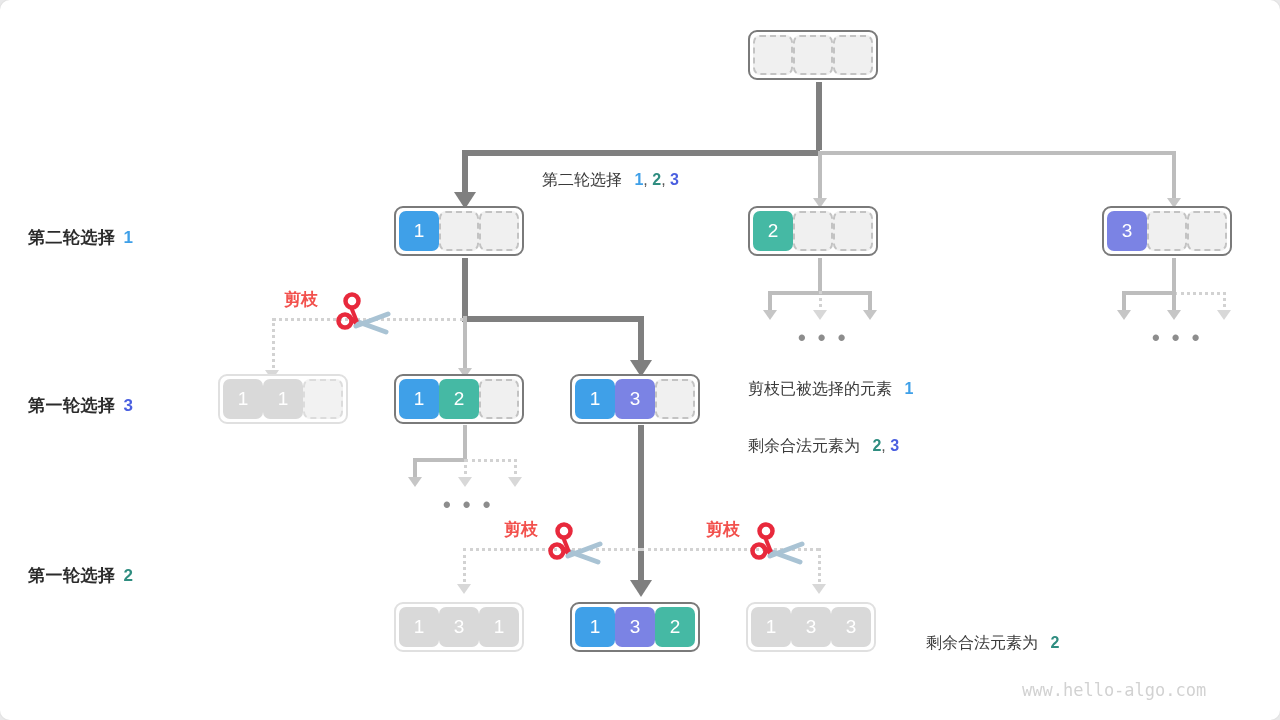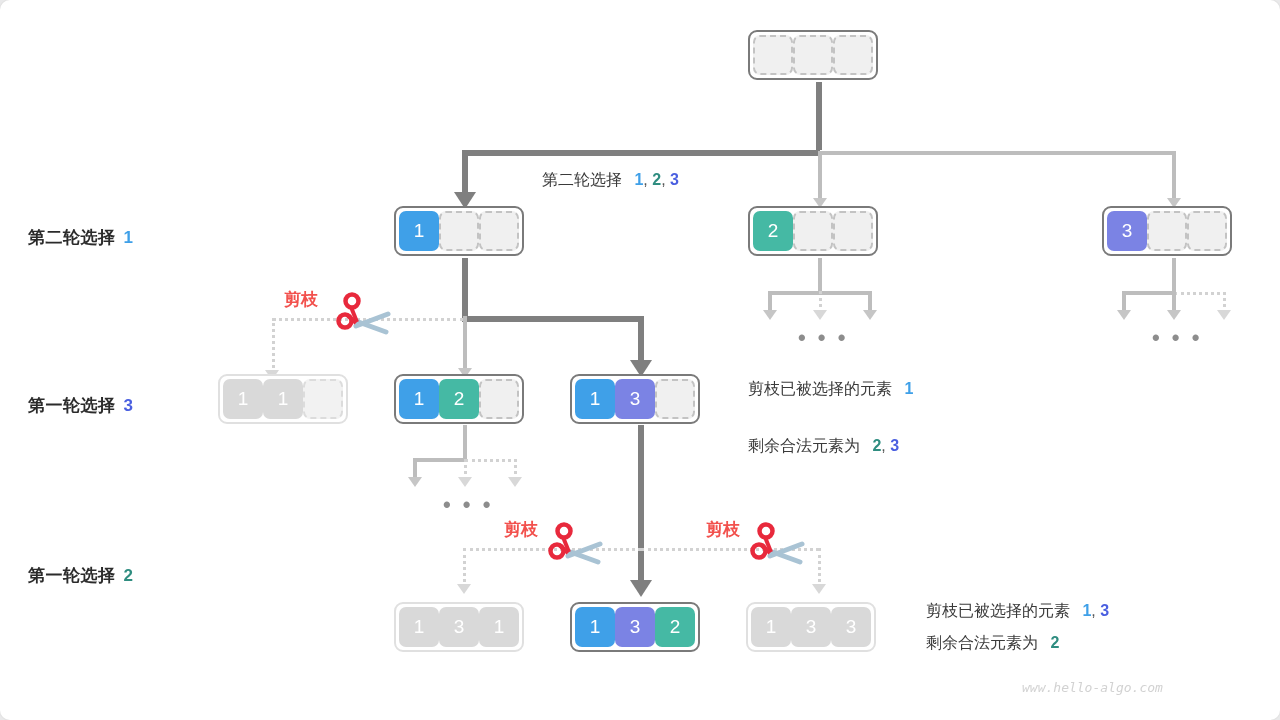--- a/index.html
+++ b/index.html
@@ -45,21 +45,21 @@
   .dotline-h{position:absolute;height:0;border-top:3px dotted #d2d2d2;}
   .dotline-v{position:absolute;width:0;border-left:3px dotted #d2d2d2;}
 
   
   .ann{position:absolute;font-size:16px;color:#3a3a3a;white-space:nowrap;}
   .ann .n{font-weight:bold;}
   .prune-label{position:absolute;font-size:17px;font-weight:bold;color:#f2514d;}
   .dots{position:absolute;font-size:22px;color:#8d8d8d;letter-spacing:3px;
         font-weight:bold;}
   .watermark{position:absolute;font-family:"DejaVu Sans Mono","Liberation Mono",monospace;
-             font-size:13px;color:#d2d2d2;font-style:italic;}
+             font-size:17px;color:#d2d2d2;}
   .scissors{position:absolute;}
 </style>
 </head>
 <body>
 
 <div id="canvas">
 
   <div class="ln thick abs" style="left:816px;top:82px;width:6px;height:68px;"></div>
 
   <div class="ln thick abs" style="left:462px;top:150px;width:358px;height:6px;"></div>
@@ -205,25 +205,20 @@
   <div class="ann" style="left:748px;top:379px;">
     <span>剪枝已被选择的元素</span>
     <span class="n" style="color:#3fa0e8;margin-left:8px;">1</span>
   </div>
   <div class="ann" style="left:748px;top:436px;">
     <span>剩余合法元素为</span>
     <span class="n" style="color:#2f8d80;margin-left:8px;">2</span><span style="color:#555;">,</span>
     <span class="n" style="color:#4a5fe0;">3</span>
   </div>
 
-  <div class="ann" style="left:926px;top:601px;">
-    <span>剪枝已被选择的元素</span>
-    <span class="n" style="color:#3fa0e8;margin-left:8px;">1</span><span style="color:#555;">,</span>
-    <span class="n" style="color:#4a5fe0;">3</span>
-  </div>
   <div class="ann" style="left:926px;top:633px;">
     <span>剩余合法元素为</span>
     <span class="n" style="color:#2f8d80;margin-left:8px;">2</span>
   </div>
 
   <div class="prune-label" style="left:284px;top:288px;">剪枝</div>
   <svg class="scissors" width="56" height="46" viewBox="0 0 56 46" style="left:336px;top:292px;">
     <line x1="17" y1="28" x2="50" y2="40" stroke="#a9c3d4" stroke-width="5" stroke-linecap="round"></line>
     <line x1="20" y1="34" x2="52" y2="22" stroke="#a9c3d4" stroke-width="5" stroke-linecap="round"></line>
     <circle cx="16" cy="9" r="6.5" fill="none" stroke="#e8293c" stroke-width="4.5"></circle>

